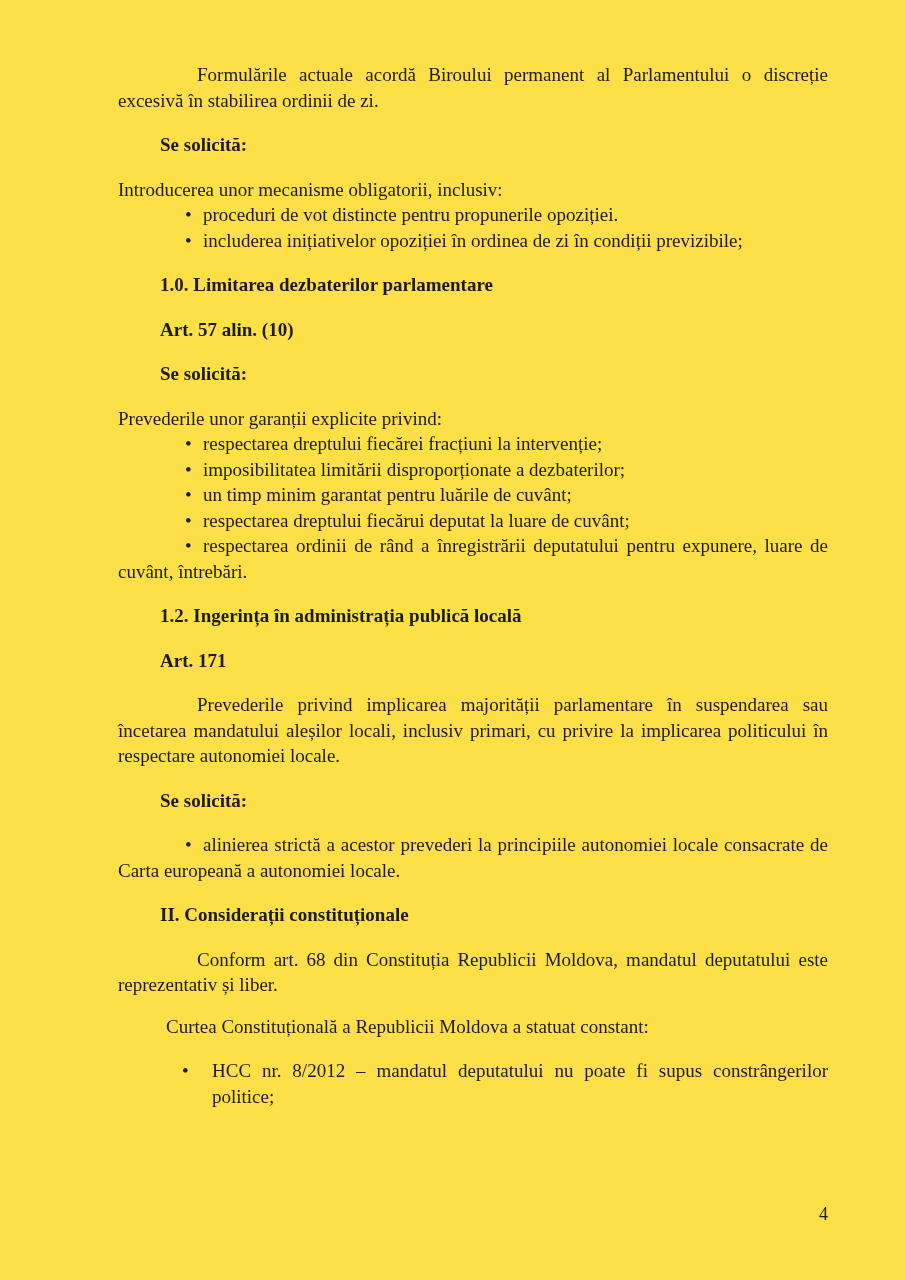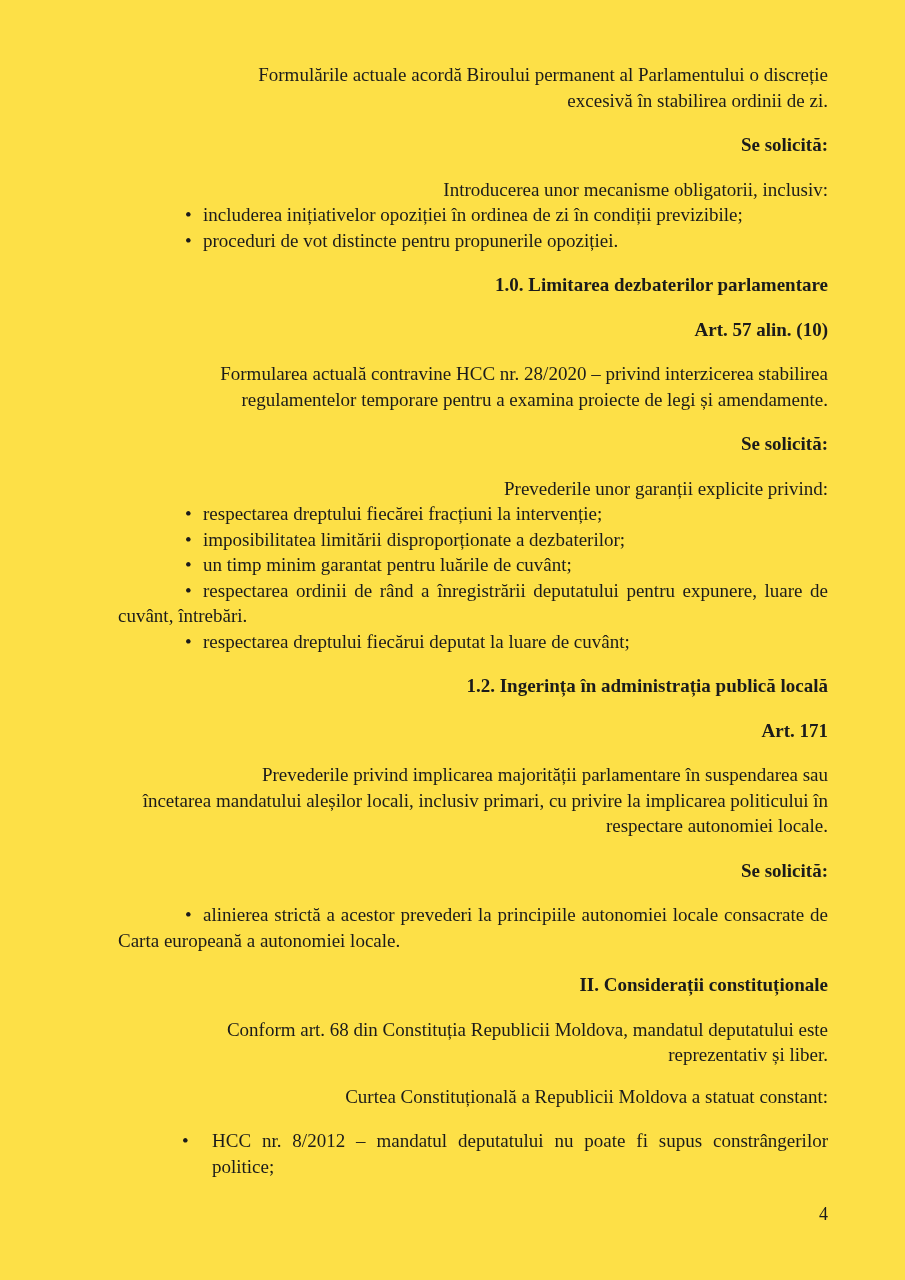--- a/index.html
+++ b/index.html
@@ -21,21 +21,20 @@
   }
   .content {
     position: absolute;
     top: 62px;
     left: 118px;
     width: 710px;
   }
   .content p, .content .li {
     margin: 0;
     padding: 0;
-    text-align: right;
   }
   
   .sp { margin-top: 19px !important; }
   .sp-sm { margin-top: 16px !important; }
 
   
   .para {
     text-align: justify;
     text-indent: 79px;
   }
@@ -83,40 +82,39 @@
 <div class="page">
   <div class="content">
 
     <p class="para">Formulările actuale acordă Biroului permanent al Parlamentului o discreție excesivă în stabilirea ordinii de zi.</p>
 
     <p class="heading sp">Se solicită:</p>
 
     <p class="para no-indent sp">Introducerea unor mecanisme obligatorii, inclusiv:</p>
 
     <div>
+      <div class="li fl"><span class="bullet">•</span><span>proceduri de vot distincte pentru propunerile opoziției.</span></div>
       <div class="li fl"><span class="bullet">•</span><span>includerea inițiativelor opoziției în ordinea de zi în condiții previzibile;</span></div>
-      <div class="li fl"><span class="bullet">•</span><span>proceduri de vot distincte pentru propunerile opoziției.</span></div>
     </div>
 
     <p class="heading sp">1.0. Limitarea dezbaterilor parlamentare</p>
 
     <p class="heading sp">Art. 57 alin. (10)</p>
 
-    <p class="para sp">Formularea actuală contravine HCC nr. 28/2020 – privind interzicerea stabilirea regulamentelor temporare pentru a examina proiecte de legi și amendamente.</p>
 
     <p class="heading sp">Se solicită:</p>
 
     <p class="para no-indent sp">Prevederile unor garanții explicite privind:</p>
 
     <div>
       <div class="li fl"><span class="bullet">•</span><span>respectarea dreptului fiecărei fracțiuni la intervenție;</span></div>
       <div class="li fl"><span class="bullet">•</span><span>imposibilitatea limitării disproporționate a dezbaterilor;</span></div>
       <div class="li fl"><span class="bullet">•</span><span>un timp minim garantat pentru luările de cuvânt;</span></div>
+      <div class="li fl"><span class="bullet">•</span><span>respectarea dreptului fiecărui deputat la luare de cuvânt;</span></div>
       <div class="li fl"><span class="bullet">•</span><span>respectarea ordinii de rând a înregistrării deputatului pentru expunere, luare de cuvânt, întrebări.</span></div>
-      <div class="li fl"><span class="bullet">•</span><span>respectarea dreptului fiecărui deputat la luare de cuvânt;</span></div>
     </div>
 
     <p class="heading sp">1.2. Ingerința în administrația publică locală</p>
 
     <p class="heading sp">Art. 171</p>
 
     <p class="para sp">Prevederile privind implicarea majorității parlamentare în suspendarea sau încetarea mandatului aleșilor locali, inclusiv primari, cu privire la implicarea politicului în respectare autonomiei locale.</p>
 
     <p class="heading sp">Se solicită:</p>
 

